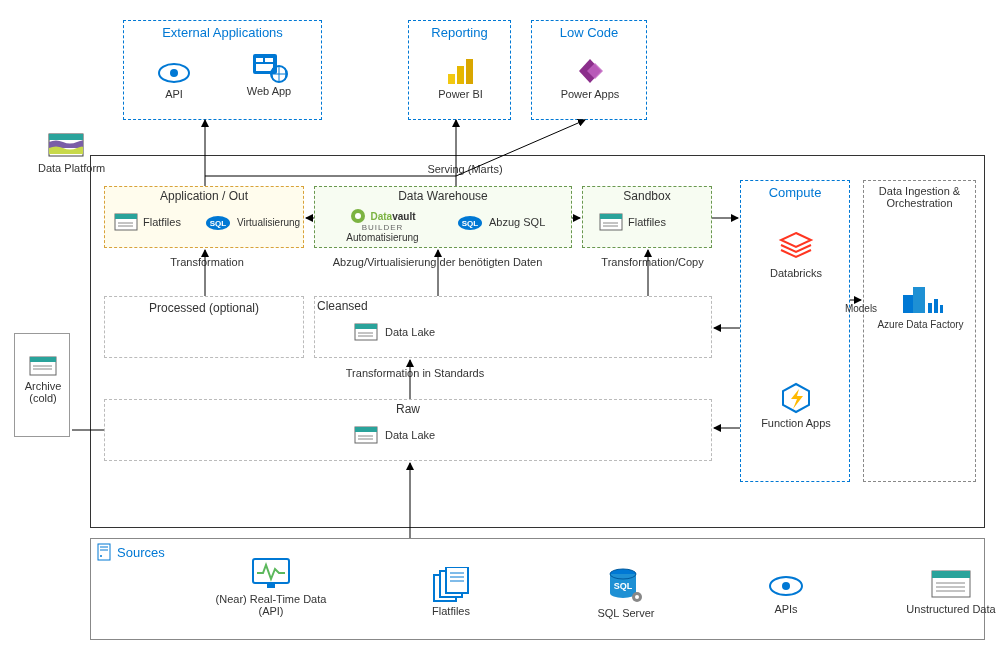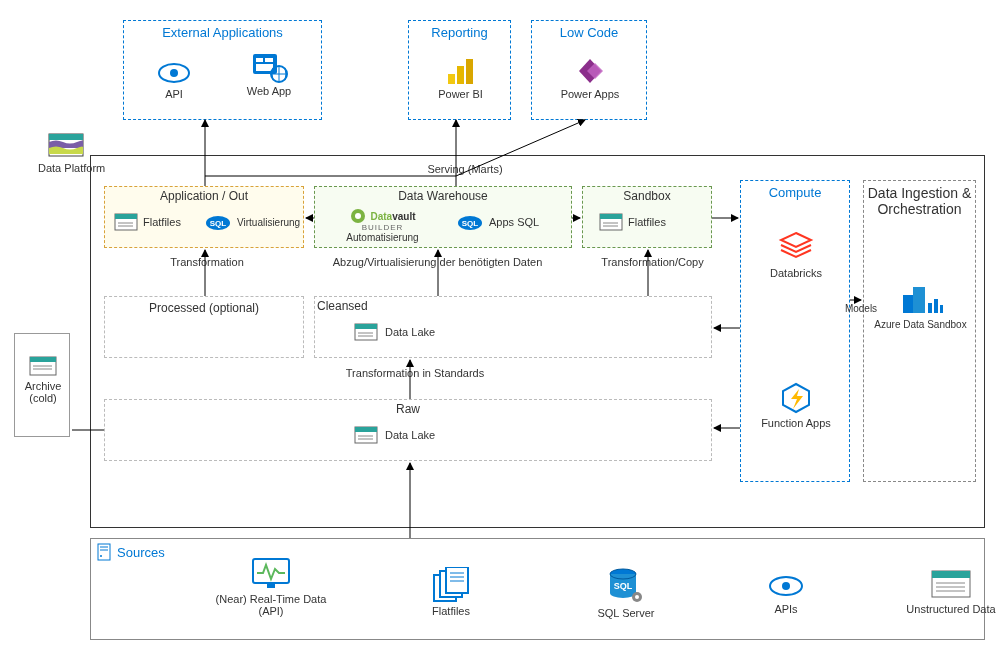--- a/index.html
+++ b/index.html
@@ -100,21 +100,21 @@
       <span style="font-size:10px;"><span style="color:#7cb342; font-weight:bold;">Data</span><span style="color:#333; font-weight:bold;">vault</span></span>
     </div>
     <div style="font-size:8px; color:#666; letter-spacing:1px; margin-top:-2px;">BUILDER</div>
     <div style="font-size:10px;">Automatisierung</div>
   </div>
   <div class="item" style="left:140px; top:24px; width:110px; display:flex; align-items:center; gap:4px;">
     <svg width="30" height="22" viewBox="0 0 30 22">
         <ellipse cx="15" cy="12" rx="12" ry="7" fill="#0078d4"></ellipse>
         <text x="15" y="15" font-size="8" fill="#fff" text-anchor="middle" font-weight="bold">SQL</text>
       </svg>
-    <span>Apps SQL</span>
+    <span>Abzug SQL</span>
   </div>
 </div>
 
 <div style="position:absolute; left:582px; top:186px; width:130px; height:62px; border:1px dashed #6a9850; background:#f7fcf2;">
   <div style="text-align:center; font-size:12px; padding:2px;">Sandbox</div>
   <div class="item" style="left:15px; top:24px; width:100px; display:flex; align-items:center; gap:4px;">
     <svg width="26" height="22" viewBox="0 0 26 22">
         <rect x="2" y="3" width="22" height="16" fill="#fff" stroke="#666"></rect>
         <rect x="2" y="3" width="22" height="5" fill="#2aa39b"></rect>
         <line x1="5" y1="12" x2="20" y2="12" stroke="#888"></line>
@@ -136,30 +136,30 @@
   <div class="item" style="left:12px; top:200px; width:86px;">
     <svg width="38" height="34" viewBox="0 0 38 34">
         <path d="M19 3 L32 10 V24 L19 31 L6 24 V10 Z" fill="none" stroke="#0078d4" stroke-width="2"></path>
         <path d="M22 8 L14 18 L20 18 L16 28 L26 15 L20 15 Z" fill="#ffb900"></path>
       </svg>
     <div>Function Apps</div>
   </div>
 </div>
 
 <div style="position:absolute; left:863px; top:180px; width:113px; height:302px; border:1px dashed #888;">
-  <div style="text-align:center; font-size:14px; padding:4px 2px;">Data Ingestion &amp; Orchestration</div>
+  <div style="text-align:center; font-size:11px; padding:4px 2px;">Data Ingestion &amp; Orchestration</div>
   <div class="item" style="left:8px; top:100px; width:97px;">
     <svg width="44" height="36" viewBox="0 0 44 36">
         <rect x="4" y="14" width="18" height="18" fill="#0078d4"></rect>
         <rect x="14" y="6" width="12" height="26" fill="#1e90d4"></rect>
         <rect x="29" y="22" width="4" height="10" fill="#0078d4"></rect>
         <rect x="35" y="18" width="4" height="14" fill="#0078d4"></rect>
         <rect x="41" y="24" width="3" height="8" fill="#0078d4"></rect>
       </svg>
-    <div style="font-size:10px;">Azure Data Sandbox</div>
+    <div style="font-size:10px;">Azure Data Factory</div>
   </div>
 </div>
 
 <div style="position:absolute; left:104px; top:296px; width:200px; height:62px; border:1px dashed #bbb;">
   <div style="text-align:center; font-size:12px; padding:4px;">Processed (optional)</div>
 </div>
 
 <div style="position:absolute; left:314px; top:296px; width:398px; height:62px; border:1px dashed #bbb;">
   <div style="font-size:12px; padding:2px;">Cleansed</div>
   <div class="item" style="left:38px; top:24px; width:120px; display:flex; align-items:center; gap:6px;">

